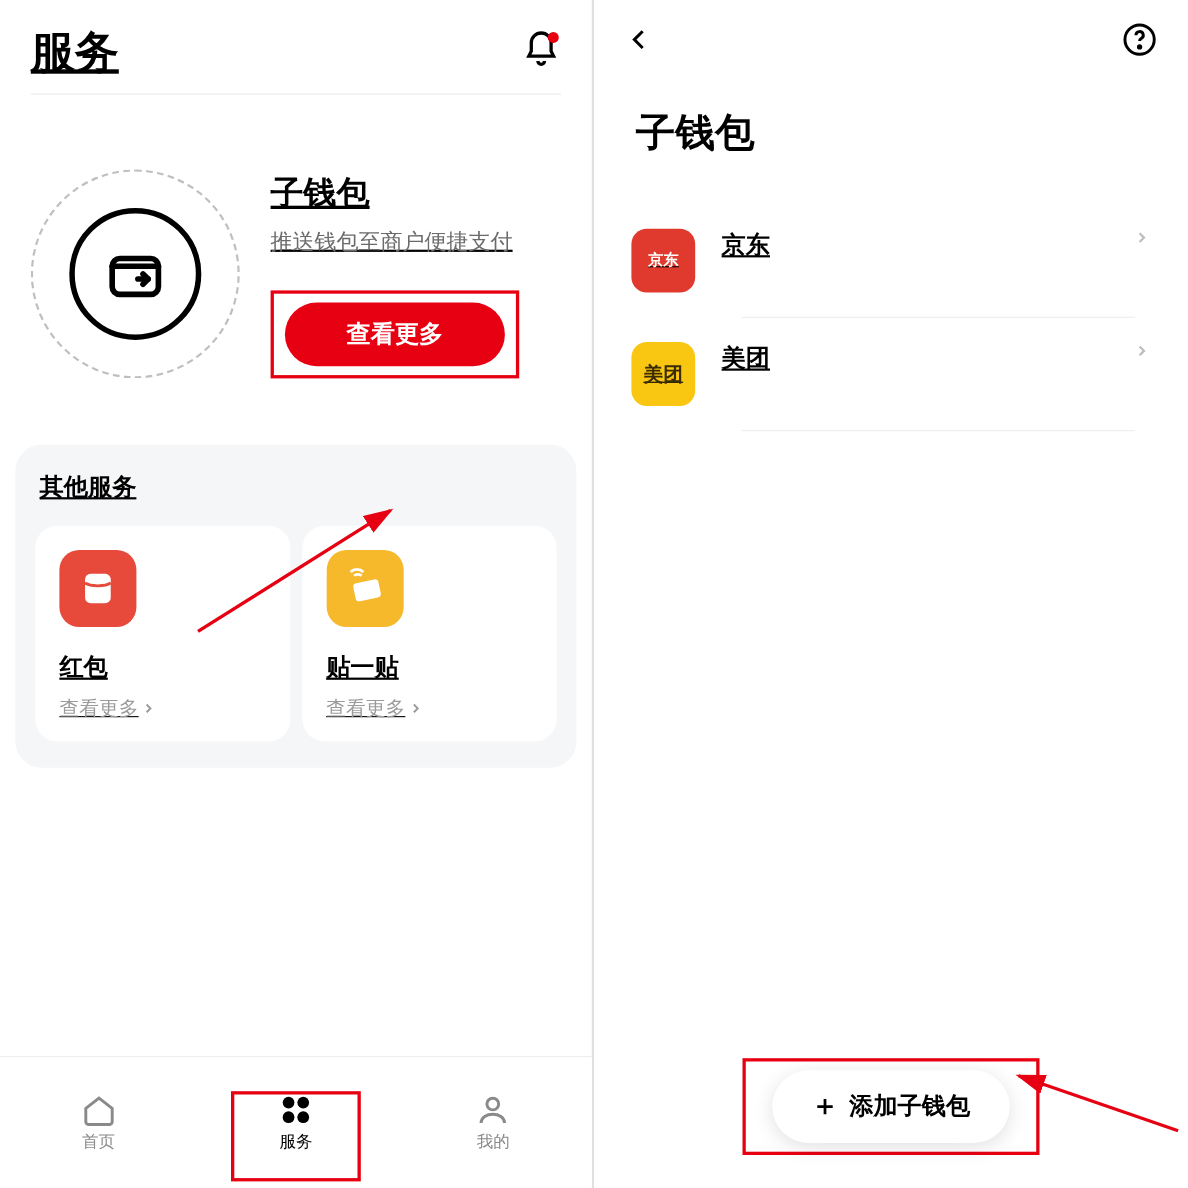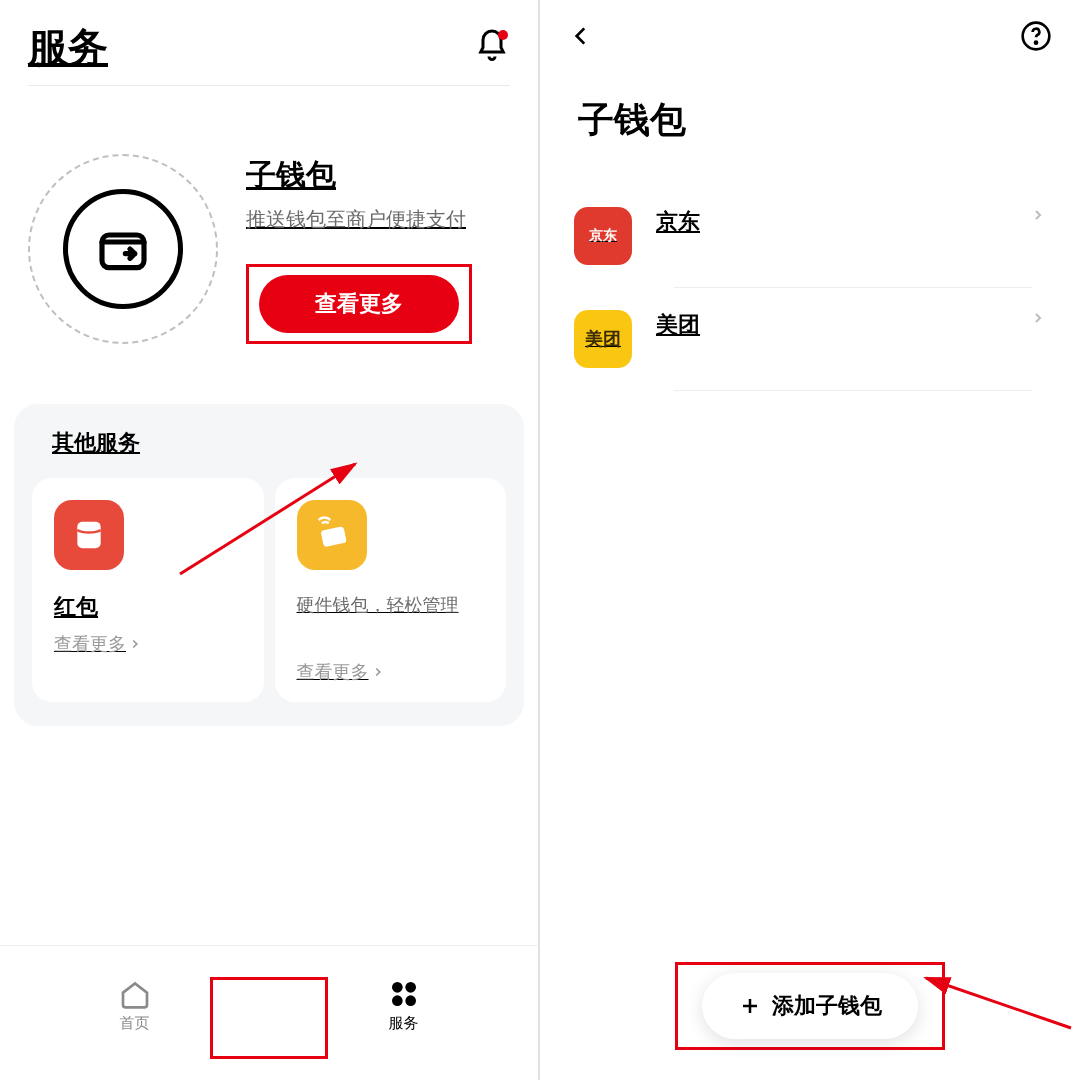--- a/index.html
+++ b/index.html
@@ -20,33 +20,33 @@
   .hero-icon-inner { width: 120px; height: 120px; border: 5px solid #000; border-radius: 50%; display: flex; align-items: center; justify-content: center; }
   .hero-icon-inner svg { width: 56px; height: 56px; }
   .hero-text { flex: 1; }
   .hero-title { font-size: 30px; font-weight: 800; color: #000; margin-bottom: 10px; }
   .hero-sub { font-size: 20px; color: #6b6b6b; margin-bottom: 31px; }
   .hero-btn-box { border: 3px solid #e60012; padding: 8px 10px; display: inline-block; }
   .hero-btn { background: #e60012; color: #fff; font-size: 22px; font-weight: 600; border-radius: 999px; padding: 14px 56px; display: inline-block; }
   .arrow1 { position: absolute; top: 340px; left: 170px; pointer-events: none; }
 
   .section { background: #f5f6f8; border-radius: 24px; margin: 0 14px; padding: 24px 18px; }
-  .section-h { font-size: 22px; font-weight: 700; color: #000; margin-bottom: 20px; margin-left: 20px; }
+  .section-h { font-size: 22px; font-weight: 700; color: #000; margin-bottom: 20px; margin-left: 4px; }
   .cards { display: flex; gap: 11px; }
   .card { flex: 1; background: #fff; border-radius: 20px; padding: 22px 22px 18px 22px; display: flex; flex-direction: column; }
   .card-icon { width: 70px; height: 70px; border-radius: 18px; display: flex; align-items: center; justify-content: center; margin-bottom: 22px; }
   .card-icon.red { background: #e74a3b; }
   .card-icon.yellow { background: #f6b92b; }
   .card-icon svg { width: 40px; height: 40px; }
   .card-title { font-size: 22px; font-weight: 700; color: #000; margin-bottom: 10px; }
   .card-desc { font-size: 18px; color: #6b6b6b; line-height: 1.5; margin-bottom: 14px; min-height: 54px; }
   .card-link { font-size: 18px; color: #9a9a9a; display: flex; align-items: center; }
   .card-link svg { width: 14px; height: 14px; margin-left: 2px; }
 
-  .tabbar { position: absolute; bottom: 15px; left: 0; right: 0; height: 120px; display: flex; background: #fff; border-top: 1px solid #eee; justify-content: space-between; }
+  .tabbar { position: absolute; bottom: 0; left: 0; right: 0; height: 120px; display: flex; background: #fff; border-top: 1px solid #eee; justify-content: space-between; }
   .tab { flex: 1; display: flex; flex-direction: column; align-items: center; justify-content: center; gap: 4px; color: #8a8a8a; }
   .tab.active { color: #000; }
   .tab svg { width: 32px; height: 32px; }
   .tab-label { font-size: 15px; }
   .tab-hl { position: absolute; border: 3px solid #e60012; width: 118px; height: 82px; bottom: 6px; left: 210px; }
 
   
   .header-r { display: flex; justify-content: space-between; align-items: center; padding: 20px 28px; }
   .back-btn svg { width: 26px; height: 26px; }
   .help-btn svg { width: 32px; height: 32px; }
@@ -133,23 +133,21 @@
         </div>
       </div>
 
       <div class="card">
         <div class="card-icon yellow">
           <svg viewBox="0 0 24 24" fill="#fff">
               <rect x="6" y="8" width="14" height="10" rx="2" transform="rotate(-12 13 13)"></rect>
               <path d="M6 5c1-1 3-1 4 0M4 3c2-2 5-2 7 0" stroke="#fff" stroke-width="1.5" fill="none"></path>
             </svg>
         </div>
-        <div class="card-desc">
-          <span>硬件钱包，轻松管理</span>
-        </div>
+        <div class="card-title">贴一贴</div>
         <div class="card-link">
           <span>查看更多</span>
           <svg viewBox="0 0 24 24" fill="none" stroke="#9a9a9a" stroke-width="3">
               <path d="M9 6l6 6-6 6"></path>
             </svg>
         </div>
       </div>
 
     </div>
   </div>
@@ -162,20 +160,27 @@
       <span class="tab-label">首页</span>
     </div>
     <div class="tab active">
       <svg viewBox="0 0 24 24" fill="#000">
           <circle cx="7" cy="7" r="4"></circle>
           <circle cx="17" cy="7" r="4"></circle>
           <circle cx="7" cy="17" r="4"></circle>
           <circle cx="17" cy="17" r="4"></circle>
         </svg>
       <span class="tab-label">服务</span>
+    </div>
+    <div class="tab">
+      <svg viewBox="0 0 24 24" fill="none" stroke="#8a8a8a" stroke-width="2">
+          <circle cx="12" cy="8" r="4"></circle>
+          <path d="M4 21c0-4 4-6 8-6s8 2 8 6"></path>
+        </svg>
+      <span class="tab-label">我的</span>
     </div>
     <div class="tab-hl"></div>
   </div>
 
 </div>
 
 <div class="screen">
 
   <div class="header-r">
     <div class="back-btn">

